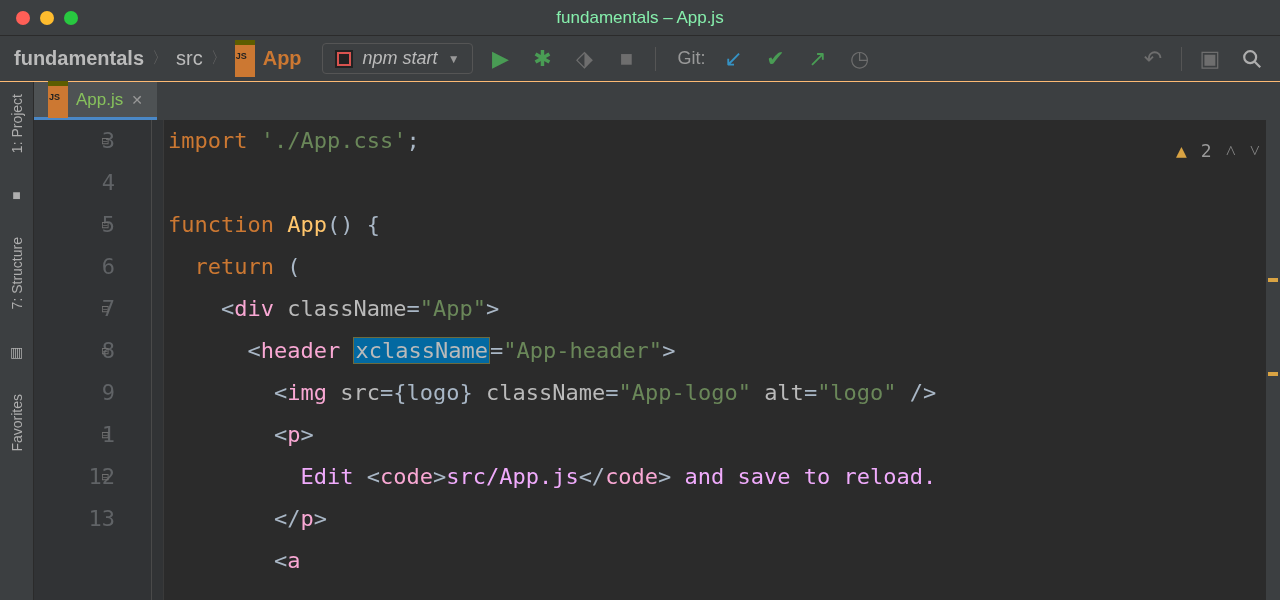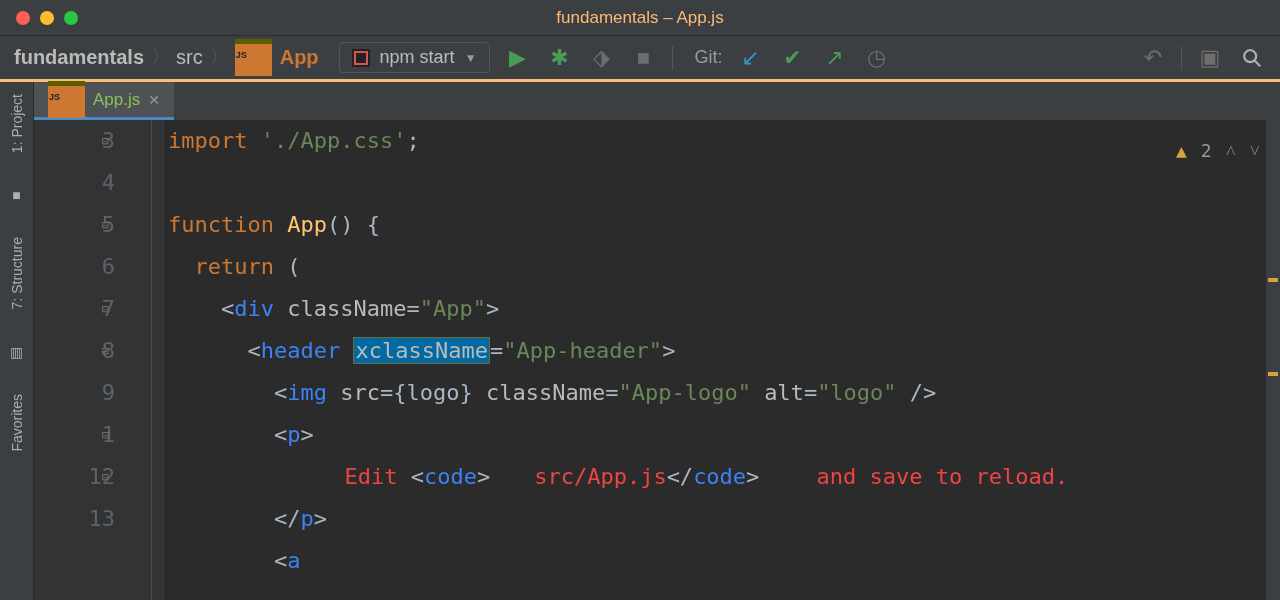--- a/index.html
+++ b/index.html
@@ -9,36 +9,36 @@
   font-family:-apple-system, "Helvetica Neue", Arial, sans-serif;
   font-size:14px;
 }
 .titlebar {
   height:36px; background:#3c3f41; display:flex; align-items:center;
   position:relative; border-bottom:1px solid #2b2b2b;
 }
 .traffic { display:flex; gap:10px; padding-left:16px; }
 .dot { width:14px; height:14px; border-radius:50%; }
 .dot.red { background:#ff5f57; } .dot.yellow { background:#febc2e; } .dot.green { background:#28c840; }
-.title { position:absolute; left:0; right:0; text-align:center; font-size:17px; color:#fdba74; }
+.title { position:absolute; left:0; right:0; text-align:center; font-size:17px; color:#86efac; }
 .toolbar {
   height:46px; display:flex; align-items:center; padding:0 14px;
-  gap:14px; border-bottom:3px solid #fdba74;
+  gap:14px; border-bottom:1px solid #fdba74;
 }
 .breadcrumbs { display:flex; align-items:center; gap:8px; font-size:20px; color:#bbb; }
 .bc-sep { color:#666; font-size:16px; }
 .bc-app { color:#cc7832; font-weight:600; }
 .jsicon {
-  display:inline-flex; width:37px; height:18px; background:#cc7832; position:relative;
+  display:inline-flex; width:20px; height:18px; background:#cc7832; position:relative;
   align-items:flex-end; justify-content:flex-start; font-size:9px; color:#222;
   font-weight:bold; padding:16px 1px; border-top:5px solid #5d5d00;
 }
 .run-config {
   display:flex; align-items:center; gap:10px; border:1px solid #555;
-  border-radius:4px; padding:4px 12px; font-size:18px; color:#bbb; margin-left:6px;
+  border-radius:4px; padding:4px 12px; font-size:18px; color:#bbb; margin-left:6px;font-style:italic;
 }
 .npm-icon { width:18px; height:18px; background:#222; display:inline-flex;
   align-items:center; justify-content:center; }
 .npm-icon::after { content:''; width:10px; height:10px; border:2px solid #d9534f; }
 .tri-down { font-size:12px; color:#999; }
 .tb-btn { width:28px; height:28px; display:flex; align-items:center; justify-content:center;
   cursor:pointer; }
 .play { color:#499c54; font-size:22px; }
 .bug { color:#499c54; font-size:22px; }
 .dim { color:#6e6e6e; font-size:22px; }
@@ -73,22 +73,22 @@
 }
 .gutter .ln { position:relative; height:42px; }
 .fold { position:absolute; right:6px; color:#6e6e6e; font-size:12px; top:50%;
   transform:translateY(-50%); }
 .foldline { position:absolute; right:11px; top:0; bottom:0; width:1px; background:#4a4a4a; }
 .code { flex:1; padding-left:4px; color:#a9b7c6; white-space:pre; position:relative; }
 .kw { color:#cc7832; }
 .fn { color:#ffc66d; }
 .str { color:#6a8759; }
 .attr { color:#bababa;margin-top:24px; }
-.tag { color:#3b82f6; }
-.txt { color:#ef4444;margin-left:44px; }
+.tag { color:#f9a8d4; }
+.txt { color:#f0abfc; }
 .hl { background:#0369a1; border:1px solid #6b6b3f; padding:0 1px; }
 .insp { position:absolute; top:10px; right:20px; display:flex; align-items:center; gap:14px;
   font-size:18px; color:#999; }
 .warn { color:#d9a343; }
 .rscroll { position:absolute; right:0; top:0; width:14px; bottom:0; background:#3c3f41; }
 .rmark { position:absolute; right:2px; width:10px; height:4px; background:#d9a343; }
 </style>
 </head>
 <body>
 

